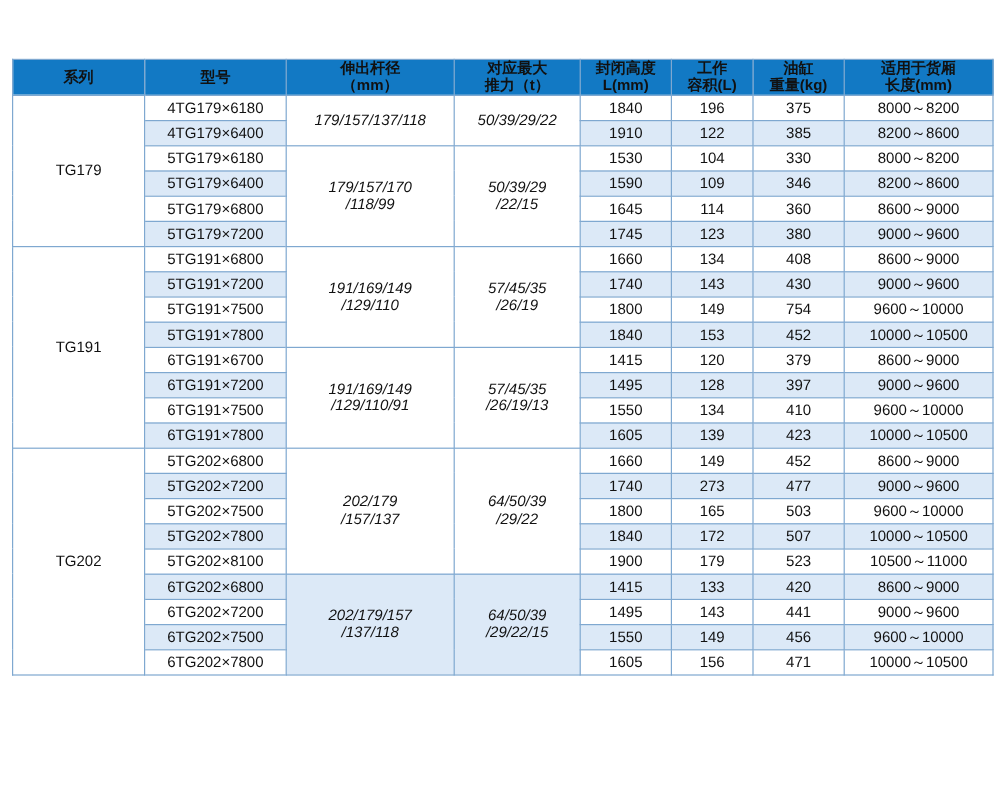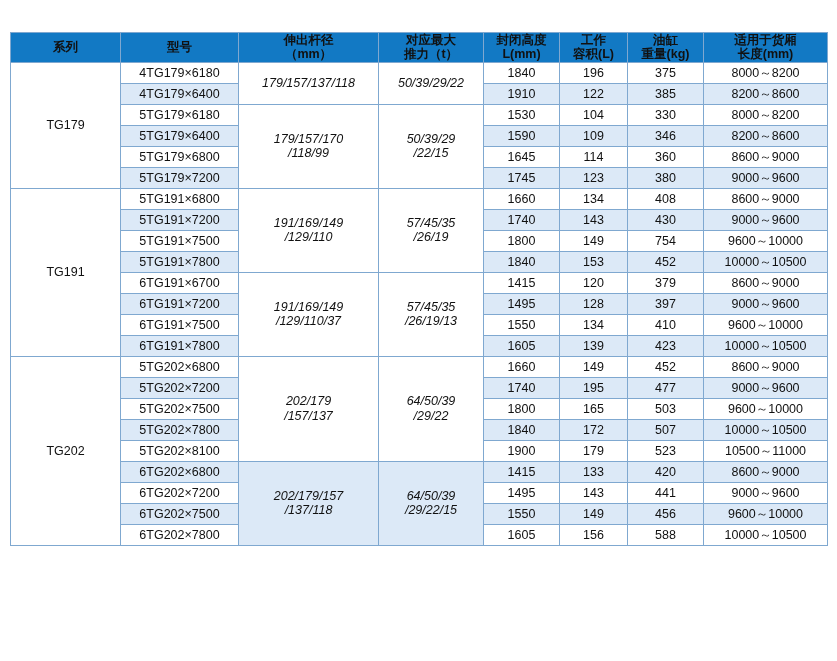--- a/index.html
+++ b/index.html
@@ -15,21 +15,21 @@
   }
   .sheet {
     position: relative;
     width: 837px;
     height: 661px;
     background: #ffffff;
   }
   table.spec {
     position: absolute;
     left: 10px;
-    top: 32px;
+    top: 49px;
     width: 817px;
     border-collapse: collapse;
     table-layout: fixed;
   }
   table.spec th, table.spec td {
     border: 1px solid #7fa8d0;
     padding: 0;
     text-align: center;
     vertical-align: middle;
     font-size: 12.5px;
@@ -220,21 +220,21 @@
           <td class="model">5TG191×7800</td>
           <td>1840</td>
           <td>153</td>
           <td>452</td>
           <td>10000～10500</td>
         </tr>
         <tr>
           <td class="model">6TG191×6700</td>
           <td class="rod" rowspan="4">
             <div>191/169/149</div>
-            <div>/129/110/37</div>
+            <div>/129/110/91</div>
           </td>
           <td class="thrust" rowspan="4">
             <div>57/45/35</div>
             <div>/26/19/13</div>
           </td>
           <td>1415</td>
           <td>120</td>
           <td>379</td>
           <td>8600～9000</td>
         </tr>
@@ -271,21 +271,21 @@
             <div>/29/22</div>
           </td>
           <td>1660</td>
           <td>149</td>
           <td>452</td>
           <td>8600～9000</td>
         </tr>
         <tr class="alt">
           <td class="model">5TG202×7200</td>
           <td>1740</td>
-          <td>195</td>
+          <td>273</td>
           <td>477</td>
           <td>9000～9600</td>
         </tr>
         <tr>
           <td class="model">5TG202×7500</td>
           <td>1800</td>
           <td>165</td>
           <td>503</td>
           <td>9600～10000</td>
         </tr>
@@ -329,18 +329,18 @@
           <td class="model">6TG202×7500</td>
           <td>1550</td>
           <td>149</td>
           <td>456</td>
           <td>9600～10000</td>
         </tr>
         <tr>
           <td class="model">6TG202×7800</td>
           <td>1605</td>
           <td>156</td>
-          <td>588</td>
+          <td>471</td>
           <td>10000～10500</td>
         </tr>
       </tbody>
   </table>
 </div>
 
 </body></html>

